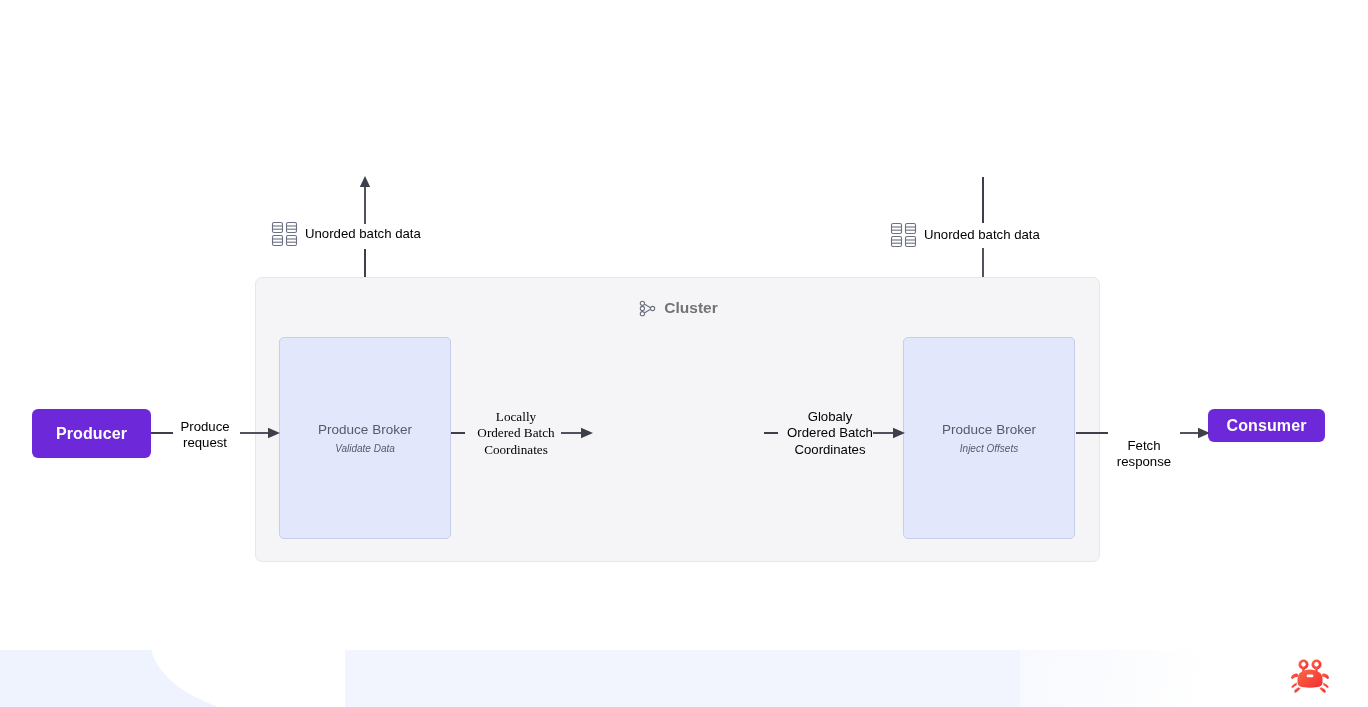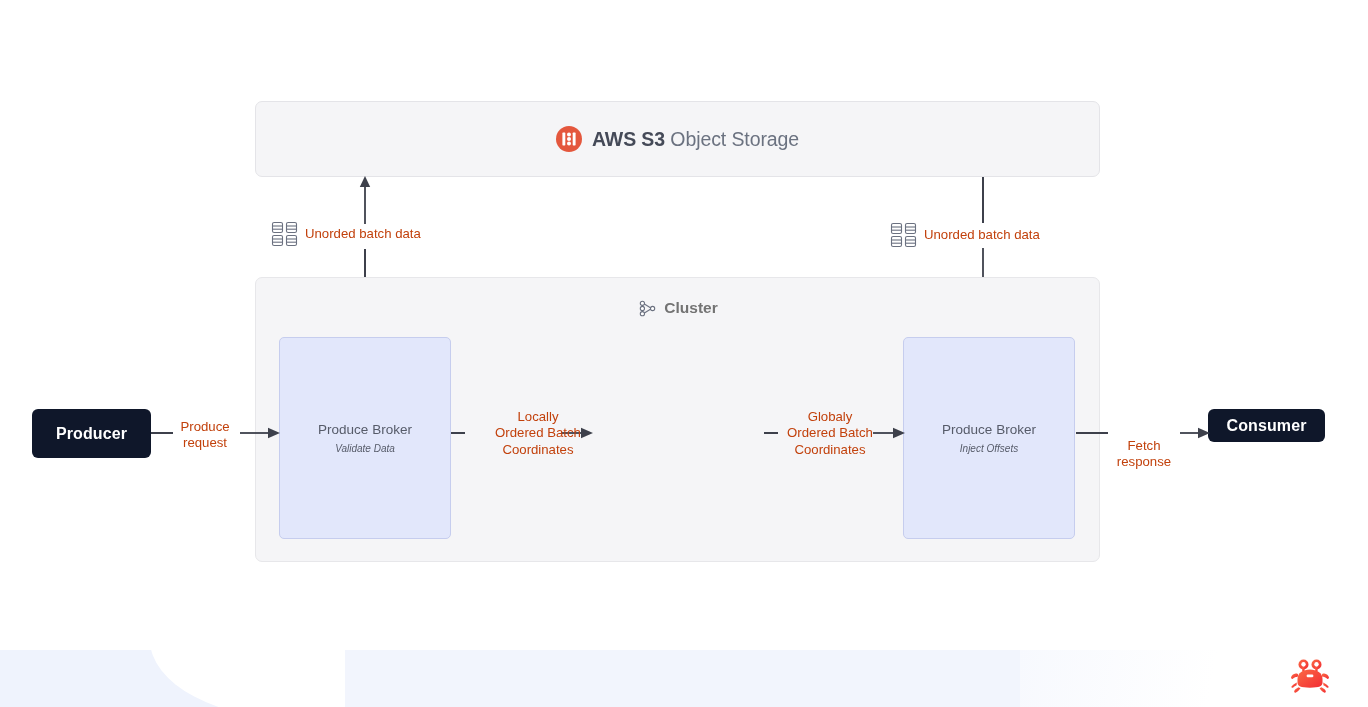--- a/index.html
+++ b/index.html
@@ -155,38 +155,38 @@
   .node-sub {
     font-size: 10px;
     font-style: italic;
     color: #565b69;
     line-height: 1.3;
   }
 
   
   .endpoint-box {
     position: absolute;
-    background: #0f172a;
+    background: #6d28d9;
     border-radius: 6px;
     display: flex;
     align-items: center;
     justify-content: center;
   }
   .endpoint-label {
     font-size: 16px;
     font-weight: 700;
     color: #ffffff;
     letter-spacing: 0.1px;
   }
 
   
   .edge-label {
     position: absolute;
     font-size: 13.2px;
-    color: #c2410c;
+    color: #000000;
     line-height: 1.24;
     text-align: center;
     white-space: pre-line;
   }
   .edge-label.left-align {
     text-align: left;
     white-space: nowrap;
   }
 
   
@@ -243,35 +243,20 @@
         <path d="M35.2 27.4c2.3 1.2 4.6 2.6 5.6 4.6-.5 1-1.4 1-2.1.4-.9-.8-2-1.8-3.3-2.2z"></path>
         <path d="M12.5 33.2c-1.3 1.8-2.8 3.4-4.6 4.3-1 .5-1.9-.1-1.7-1.2.3-1.6 2.4-2.8 4.2-4z"></path>
         <path d="M31.5 33.2c1.3 1.8 2.8 3.4 4.6 4.3 1 .5 1.9-.1 1.7-1.2-.3-1.6-2.4-2.8-4.2-4z"></path>
       </g>
       <ellipse cx="15.5" cy="9.3" rx="2.2" ry="2.4" fill="#ffffff"></ellipse>
       <ellipse cx="28.5" cy="9.3" rx="2.2" ry="2.4" fill="#ffffff"></ellipse>
       <rect x="18.6" y="19.4" width="6.8" height="2.8" rx="1.3" fill="#ffffff"></rect>
     </svg>
   </div>
 
-  <div class="s3-panel">
-    <span class="s3-icon">
-      <svg viewBox="0 0 26 26" width="26" height="26" aria-hidden="true">
-        <circle cx="13" cy="13" r="13" fill="#e4573d"></circle>
-        <rect x="6.4" y="6.6" width="2.9" height="12.8" rx="0.6" fill="#ffffff"></rect>
-        <rect x="16.7" y="6.6" width="2.9" height="12.8" rx="0.6" fill="#ffffff"></rect>
-        <circle cx="13" cy="8.6" r="2.0" fill="#ffffff"></circle>
-        <circle cx="13" cy="13.0" r="2.0" fill="#ffffff"></circle>
-        <circle cx="13" cy="17.4" r="2.0" fill="#ffffff"></circle>
-      </svg>
-    </span>
-    <span class="s3-title">
-      <b>AWS S3</b><span>&nbsp;</span><span class="light">Object Storage</span>
-    </span>
-  </div>
 
   <div class="line-v" style="left:364px; top:249px; height:95px;"></div>
 
   <svg class="arrow-svg" style="left:358px; top:176px; width:14px; height:48px;" viewBox="0 0 14 48">
     <line x1="7" y1="48" x2="7" y2="9" stroke="#3d404b" stroke-width="1.8"></line>
     <polygon points="7,0 12.2,11 1.8,11" fill="#3d404b"></polygon>
   </svg>
 
   <div class="line-v" style="left:982px; top:177px; height:46px;"></div>
   <svg class="arrow-svg" style="left:976px; top:248px; width:14px; height:94px;" viewBox="0 0 14 94">
@@ -381,21 +366,21 @@
     <polygon points="40,7 28,12.2 28,1.8" fill="#3d404b"></polygon>
   </svg>
   <div class="edge-label" style="left:173px; top:419px; width:64px;">Produce
 request</div>
 
   <div class="line-h" style="left:451px; top:432px; width:14px;"></div>
   <svg class="arrow-svg" style="left:561px; top:426px; width:32px; height:14px;" viewBox="0 0 32 14">
     <line x1="0" y1="7" x2="22" y2="7" stroke="#3d404b" stroke-width="1.8"></line>
     <polygon points="32,7 20,12.2 20,1.8" fill="#3d404b"></polygon>
   </svg>
-  <div class="edge-label" style="left:483px; top:409px; width:110px;">Locally
+  <div class="edge-label" style="left:461px; top:409px; width:110px;font-family:Liberation Serif, serif;">Locally
 Ordered Batch
 Coordinates</div>
 
   <div class="line-h" style="left:764px; top:432px; width:14px;"></div>
   <svg class="arrow-svg" style="left:873px; top:426px; width:32px; height:14px;" viewBox="0 0 32 14">
     <line x1="0" y1="7" x2="22" y2="7" stroke="#3d404b" stroke-width="1.8"></line>
     <polygon points="32,7 20,12.2 20,1.8" fill="#3d404b"></polygon>
   </svg>
   <div class="edge-label" style="left:775px; top:409px; width:110px;">Globaly
 Ordered Batch

